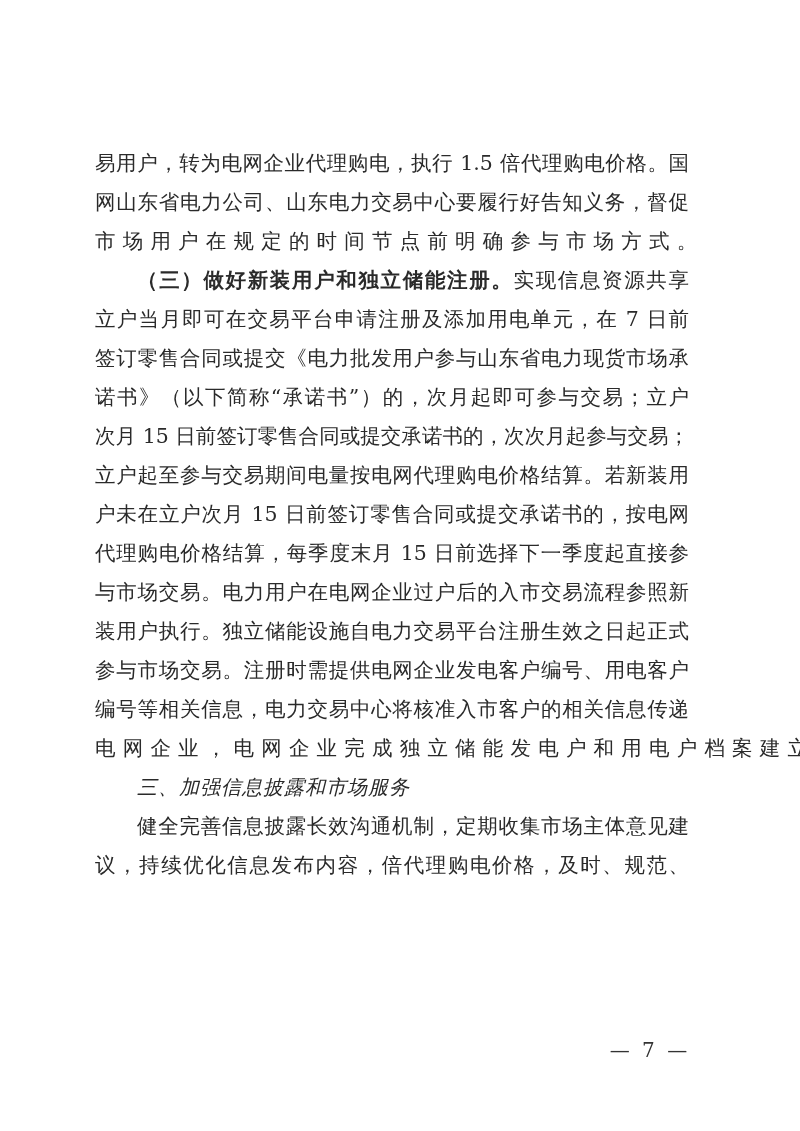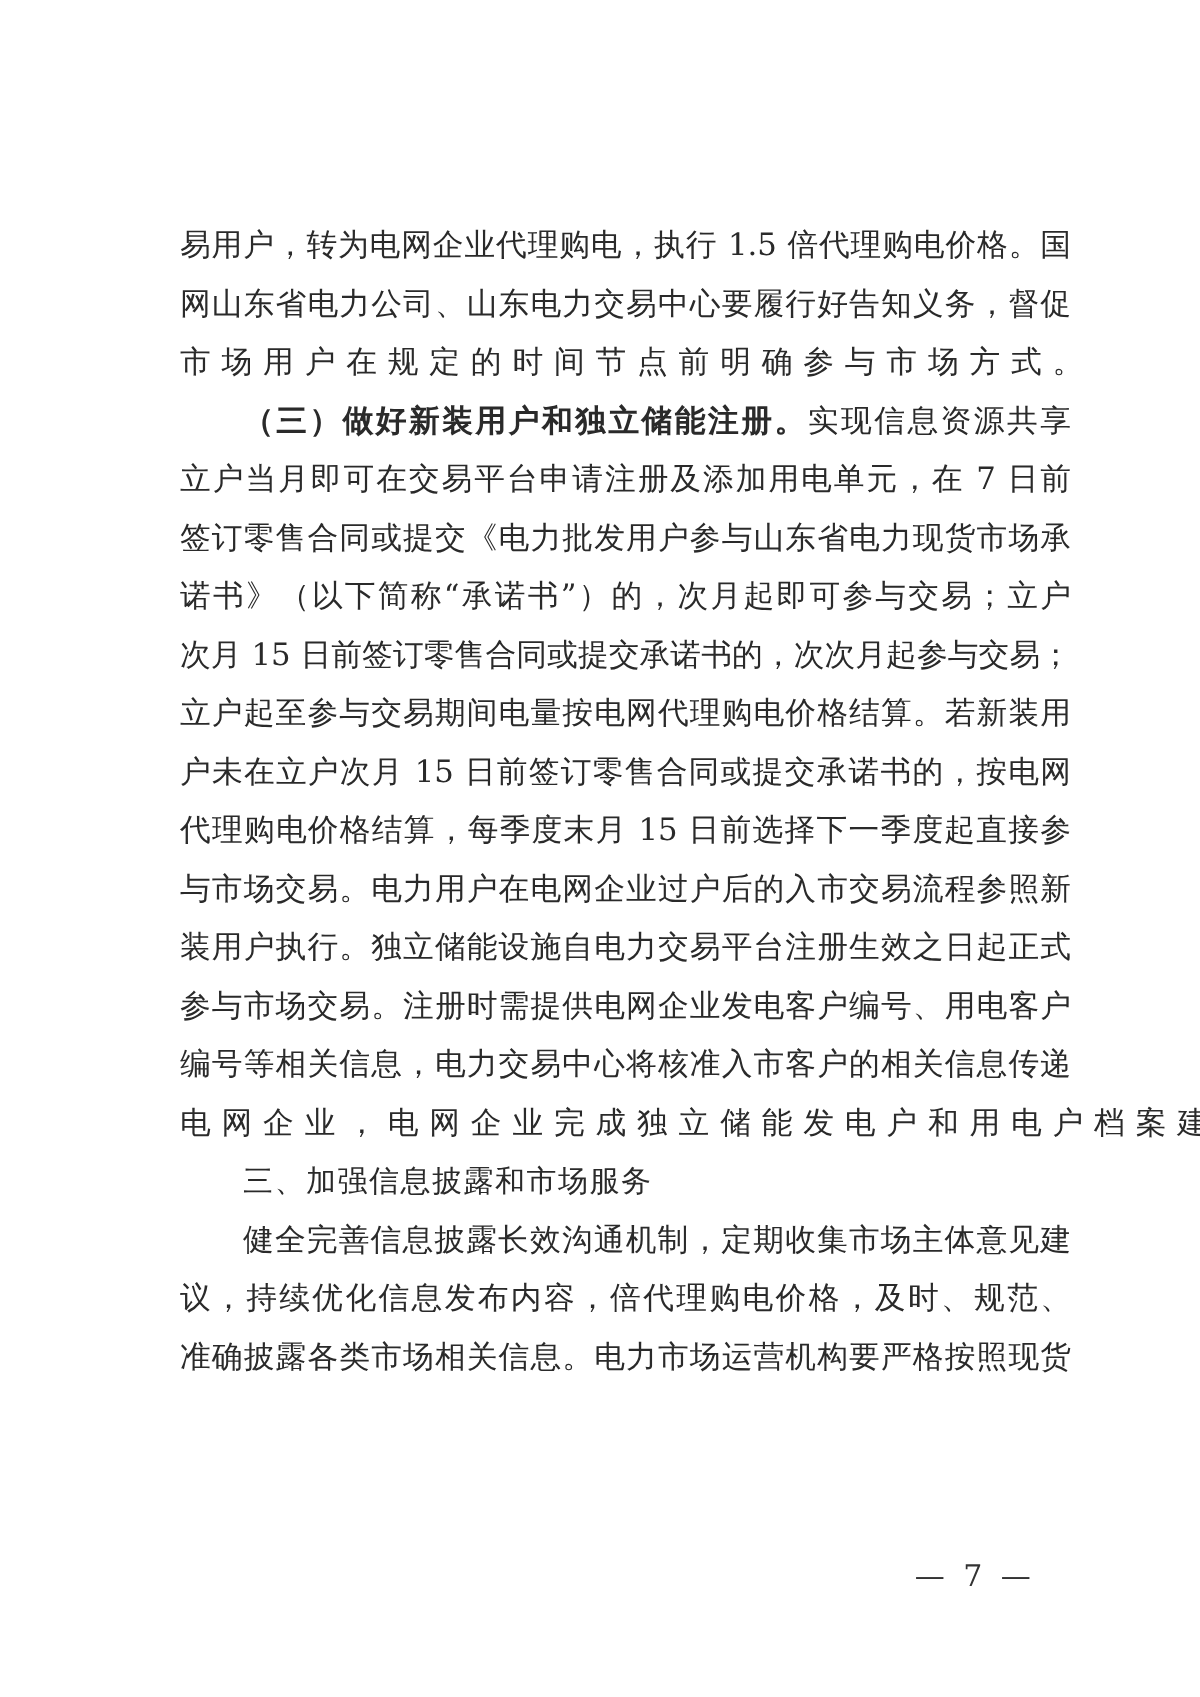--- a/index.html
+++ b/index.html
@@ -10,21 +10,21 @@
     body {
       width: 800px;
       height: 1131px;
       position: relative;
       overflow: hidden;
       font-family: "DejaVu Serif", "Liberation Serif", serif;
       color: #2a2a2a;
     }
     .page-body {
       position: absolute;
-      left: 120px;
+      left: 95px;
       top: 144px;
       width: 594px;
     }
     .line {
       display: block;
       height: 39px;
       line-height: 39px;
       font-size: 20.5px;
       letter-spacing: 7.2px;
       white-space: nowrap;
@@ -39,20 +39,21 @@
       padding-left: 42px;
     }
     .bold {
       font-weight: bold;
     }
     .heading {
       font-family: "DejaVu Sans", "Liberation Sans", sans-serif;
       font-weight: normal;
       letter-spacing: 1px;
       font-size: 20px;
+      font-style: italic;
     }
     .page-number {
       position: absolute;
       left: 600px;
       top: 1038px;
       width: 100px;
       text-align: center;
       font-size: 20px;
       color: #333;
       letter-spacing: 3px;
@@ -74,16 +75,15 @@
   <span class="line justify">户未在立户次月 15 日前签订零售合同或提交承诺书的，按电网</span>
   <span class="line justify">代理购电价格结算，每季度末月 15 日前选择下一季度起直接参</span>
   <span class="line justify">与市场交易。电力用户在电网企业过户后的入市交易流程参照新</span>
   <span class="line justify">装用户执行。独立储能设施自电力交易平台注册生效之日起正式</span>
   <span class="line justify">参与市场交易。注册时需提供电网企业发电客户编号、用电客户</span>
   <span class="line justify">编号等相关信息，电力交易中心将核准入市客户的相关信息传递</span>
   <span class="line">电网企业，电网企业完成独立储能发电户和用电户档案建立。</span>
   <span class="line indent heading">三、加强信息披露和市场服务</span>
   <span class="line justify indent">健全完善信息披露长效沟通机制，定期收集市场主体意见建</span>
   <span class="line justify">议，持续优化信息发布内容，倍代理购电价格，及时、规范、</span>
-  <span class="line justify">准确披露各类市场相关信息。电力市场运营机构要严格按照现货</span>
 </div>
 
 <div class="page-number">— 7 —</div>
 
 </body></html>

